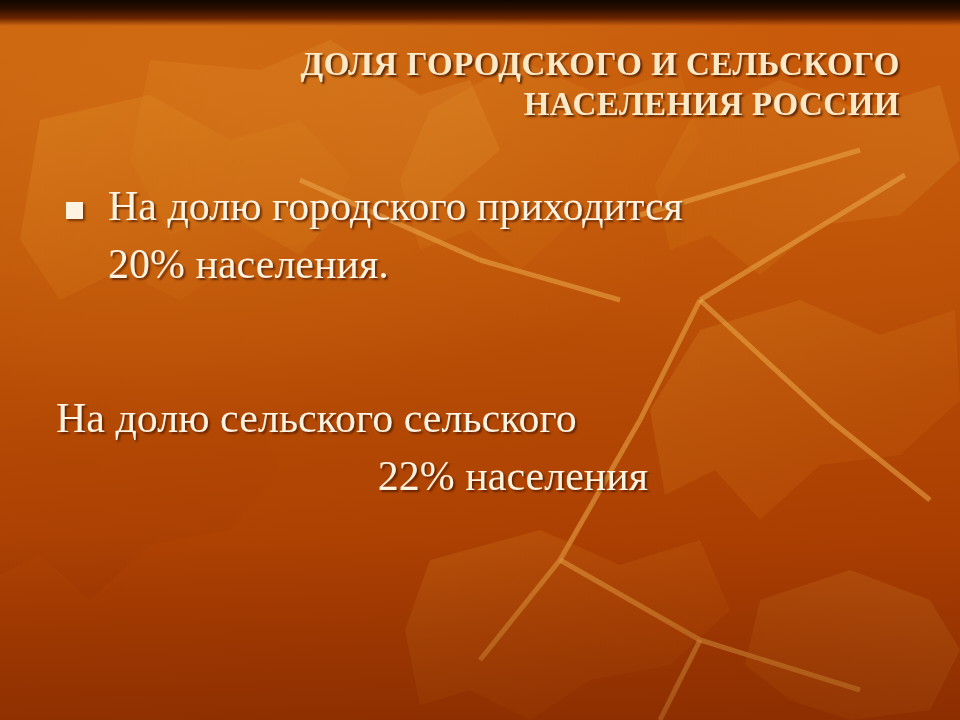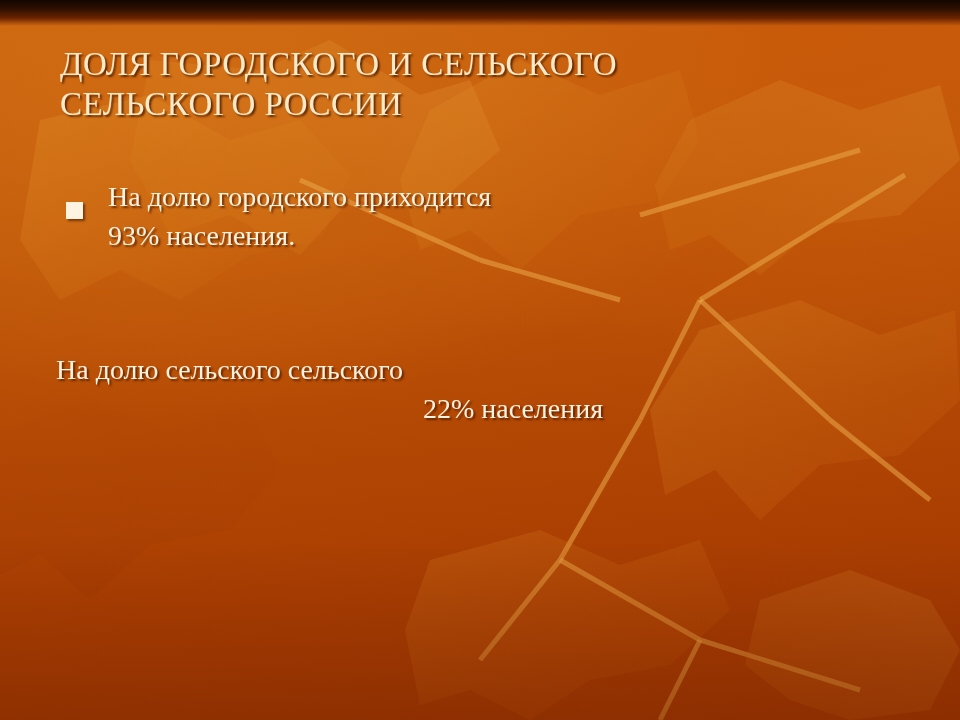--- a/index.html
+++ b/index.html
@@ -45,35 +45,35 @@
   }
   .content {
     position: absolute;
     inset: 0;
   }
   .title {
     position: absolute;
     top: 44px;
     left: 60px;
     width: 840px;
-    text-align: left;
+    text-align: right;
     font-size: 33px;
-    font-weight: normal;
+    font-weight: bold;
     line-height: 1.22;
     color: #fbe9c8;
     letter-spacing: 0.5px;
     text-shadow: 2px 2px 2px rgba(60,20,0,0.75);
   }
   .body-block {
     position: absolute;
     left: 52px;
     top: 178px;
     width: 880px;
     color: #fdf3e0;
-    font-size: 28px;
+    font-size: 42px;
     line-height: 1.38;
     text-shadow: 2px 2px 2px rgba(70,22,0,0.7);
   }
   .para {
     position: relative;
     margin: 0 0 0 0;
   }
   .para.bulleted {
     padding-left: 56px;
   }
@@ -154,31 +154,31 @@
     <path d="M760,600 L850,570 L930,600 L960,650 L930,710 L850,720 L790,700 L745,665 Z" fill="url(#lf2)" opacity="0.35"></path>
   </svg>
 
   <div class="bg-topband"></div>
   <div class="bg-bottom"></div>
 
   <div class="content">
 
     <div class="title">
       <div>ДОЛЯ ГОРОДСКОГО И СЕЛЬСКОГО</div>
-      <div>СЕЛЬСКОГО РОССИИ</div>
+      <div>НАСЕЛЕНИЯ РОССИИ</div>
     </div>
 
     <div class="body-block">
 
       <div class="para bulleted">
         <span class="bullet-sq"></span>
         <span>На долю городского приходится</span>
       </div>
       <div class="para line2">
-        <span>93% населения.</span>
+        <span>20% населения.</span>
       </div>
 
       <div class="spacer"></div>
 
       <div class="para p3">
         <span>На долю сельского сельского</span>
       </div>
       <div class="para p4">
         <span>22% населения</span>
       </div>

